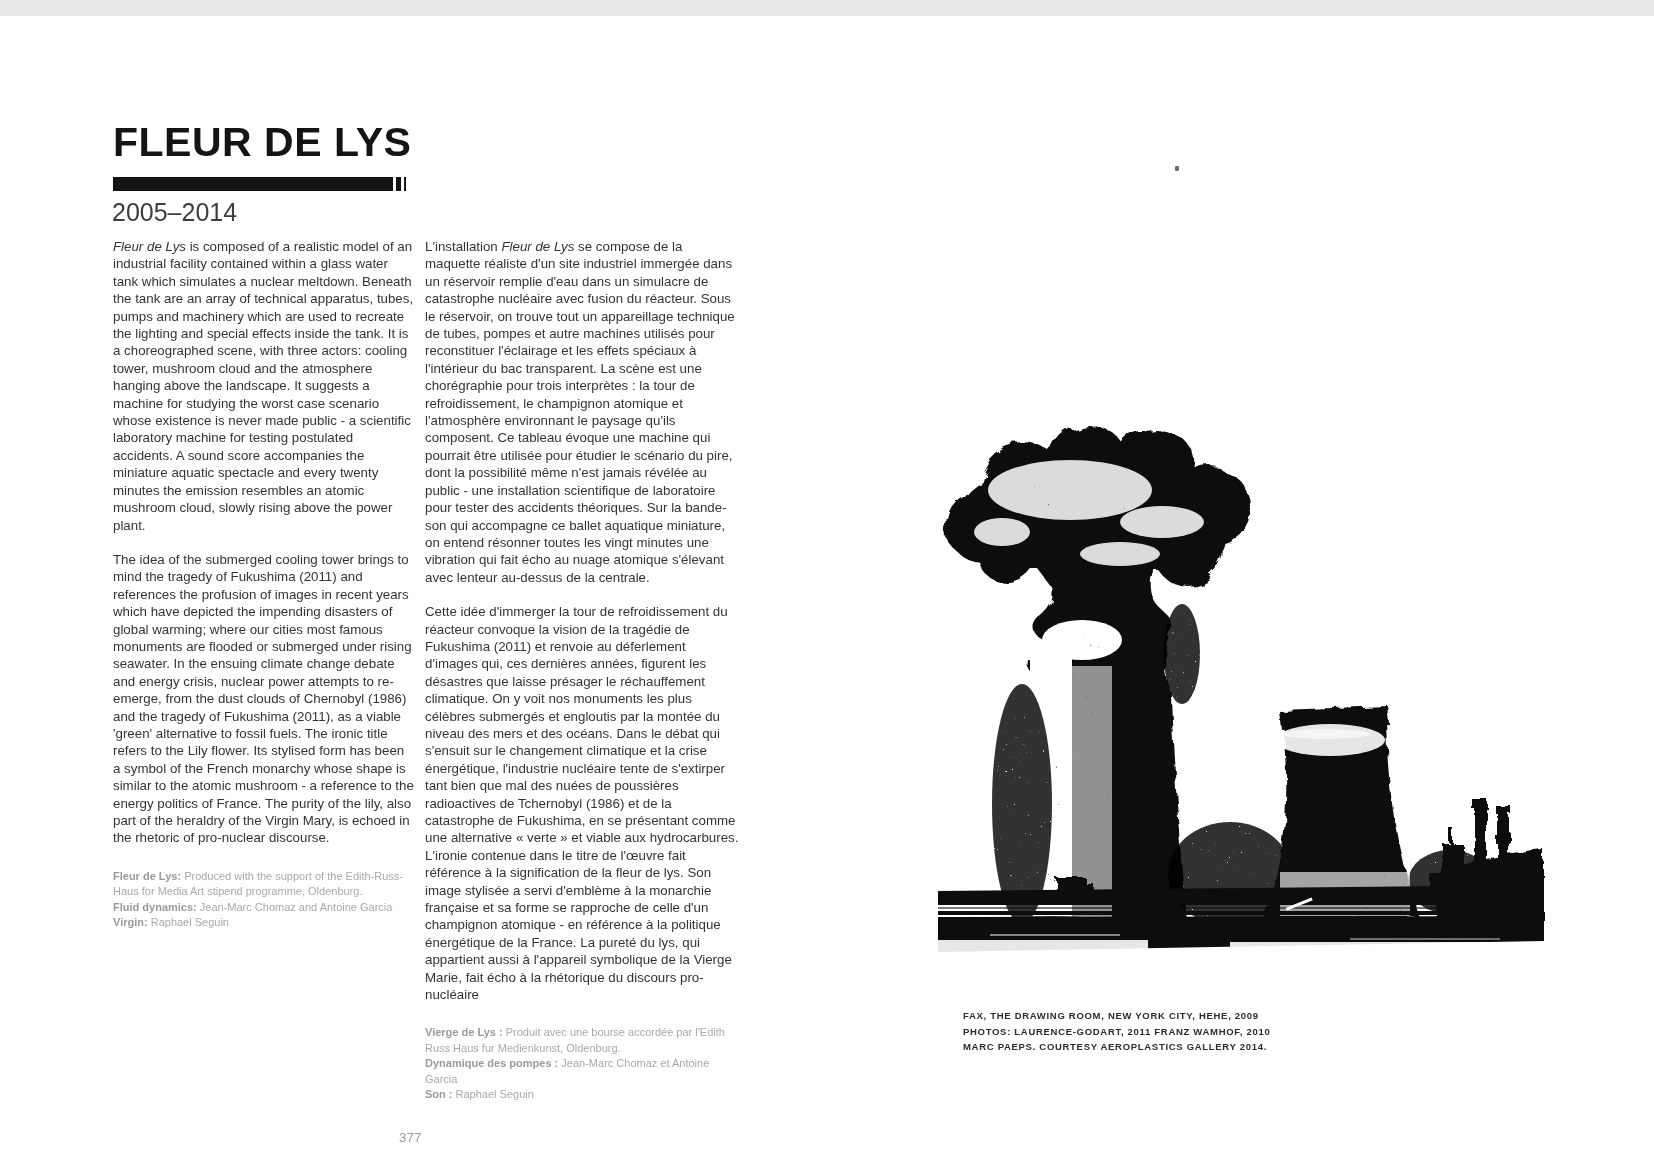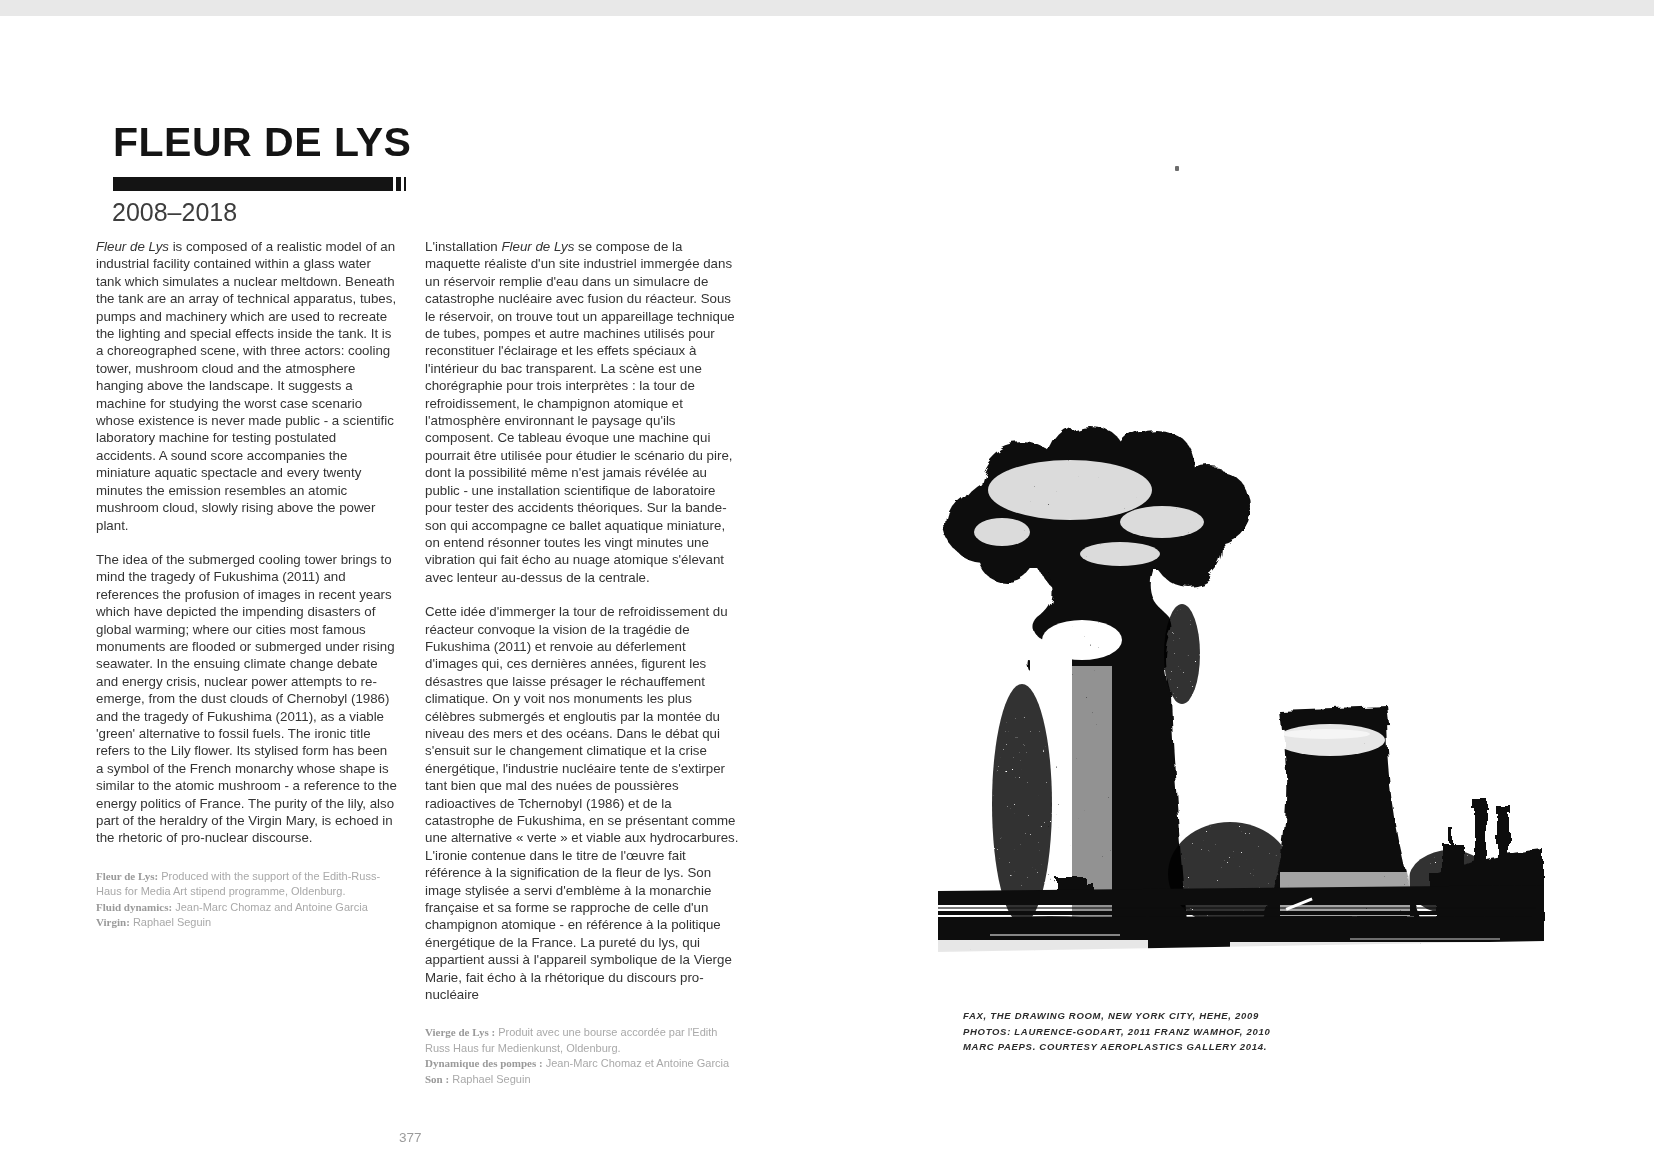--- a/index.html
+++ b/index.html
@@ -14,46 +14,46 @@
     font-size:41px;font-weight:800;letter-spacing:0.5px;color:#141414;line-height:1;
   }
   .title-bar{position:absolute;left:113px;top:161px;height:14px;width:300px;font-size:0;}
   .title-bar span{display:inline-block;vertical-align:top;height:14px;background:#141414;}
   .bar-main{width:280px;}
   .bar-tick1{width:5px;margin-left:3px;}
   .bar-tick2{width:2px;margin-left:3px;}
   .years{position:absolute;left:112px;top:182px;font-size:25px;font-weight:400;color:#3d3d3d;}
   
   .col{position:absolute;top:222px;font-size:13.3px;line-height:17.4px;text-align:left;}
-  .col-en{left:96px;width:302px;}
+  .col-en{left:113px;width:302px;}
   .col-fr{left:425px;width:316px;}
   .col p{margin:0 0 17px 0;}
   .col em{font-style:italic;}
   .credits{margin-top:22px;font-size:11px;line-height:15.5px;color:#a9a9a9;}
   .credits p{margin:0;}
-  .credits strong{font-weight:700;color:#9a9a9a;font-family:Liberation Serif, serif;}
+  .credits strong{font-weight:700;color:#9a9a9a;}
   
   figure.artwork{position:absolute;left:930px;top:388px;margin:0;width:640px;}
   figcaption{
     position:absolute;left:33px;top:604px;width:390px;
-    font-size:9.5px;line-height:15.5px;letter-spacing:0.7px;color:#2b2b2b;font-weight:700;font-style:italic;
+    font-size:9.5px;line-height:15.5px;letter-spacing:0.7px;color:#2b2b2b;font-weight:700;
   }
   .pagenum{position:absolute;left:399px;top:1114px;font-size:13.5px;color:#9b9b9b;}
   .speck{position:absolute;left:1175px;top:150px;width:4px;height:5px;background:#6d6d6d;border-radius:1px;}
 </style>
 </head>
 <body>
 
 <div class="page">
 
   <h1 class="title">FLEUR DE LYS</h1>
   <div class="title-bar">
     <span class="bar-main"></span><span class="bar-tick1"></span><span class="bar-tick2"></span>
   </div>
-  <div class="years">2008–2018</div>
+  <div class="years">2005–2014</div>
 
   <section class="col col-en">
     <p><em>Fleur de Lys</em><span> is composed of a realistic model of an industrial facility contained within a glass water tank which simulates a nuclear meltdown. Beneath the tank are an array of technical apparatus, tubes, pumps and machinery which are used to recreate the lighting and special effects inside the tank. It is a choreographed scene, with three actors: cooling tower, mushroom cloud and the atmosphere hanging above the landscape. It suggests a machine for studying the worst case scenario whose existence is never made public - a scientific laboratory machine for testing postulated accidents. A sound score accompanies the miniature aquatic spectacle and every twenty minutes the emission resembles an atomic mushroom cloud, slowly rising above the power plant.</span></p>
     <p>The idea of the submerged cooling tower brings to mind the tragedy of Fukushima (2011) and references the profusion of images in recent years which have depicted the impending disasters of global warming; where our cities most famous monuments are flooded or submerged under rising seawater. In the ensuing climate change debate and energy crisis, nuclear power attempts to re-emerge, from the dust clouds of Chernobyl (1986) and the tragedy of Fukushima (2011), as a viable 'green' alternative to fossil fuels. The ironic title refers to the Lily flower. Its stylised form has been a symbol of the French monarchy whose shape is similar to the atomic mushroom - a reference to the energy politics of France. The purity of the lily, also part of the heraldry of the Virgin Mary, is echoed in the rhetoric of pro-nuclear discourse.</p>
     <div class="credits">
       <p><strong>Fleur de Lys:</strong> <span>Produced with the support of the Edith-Russ-Haus for Media Art stipend programme, Oldenburg.</span></p>
       <p><strong>Fluid dynamics:</strong> <span>Jean-Marc Chomaz and Antoine Garcia</span></p>
       <p><strong>Virgin:</strong> <span>Raphael Seguin</span></p>
     </div>
   </section>

